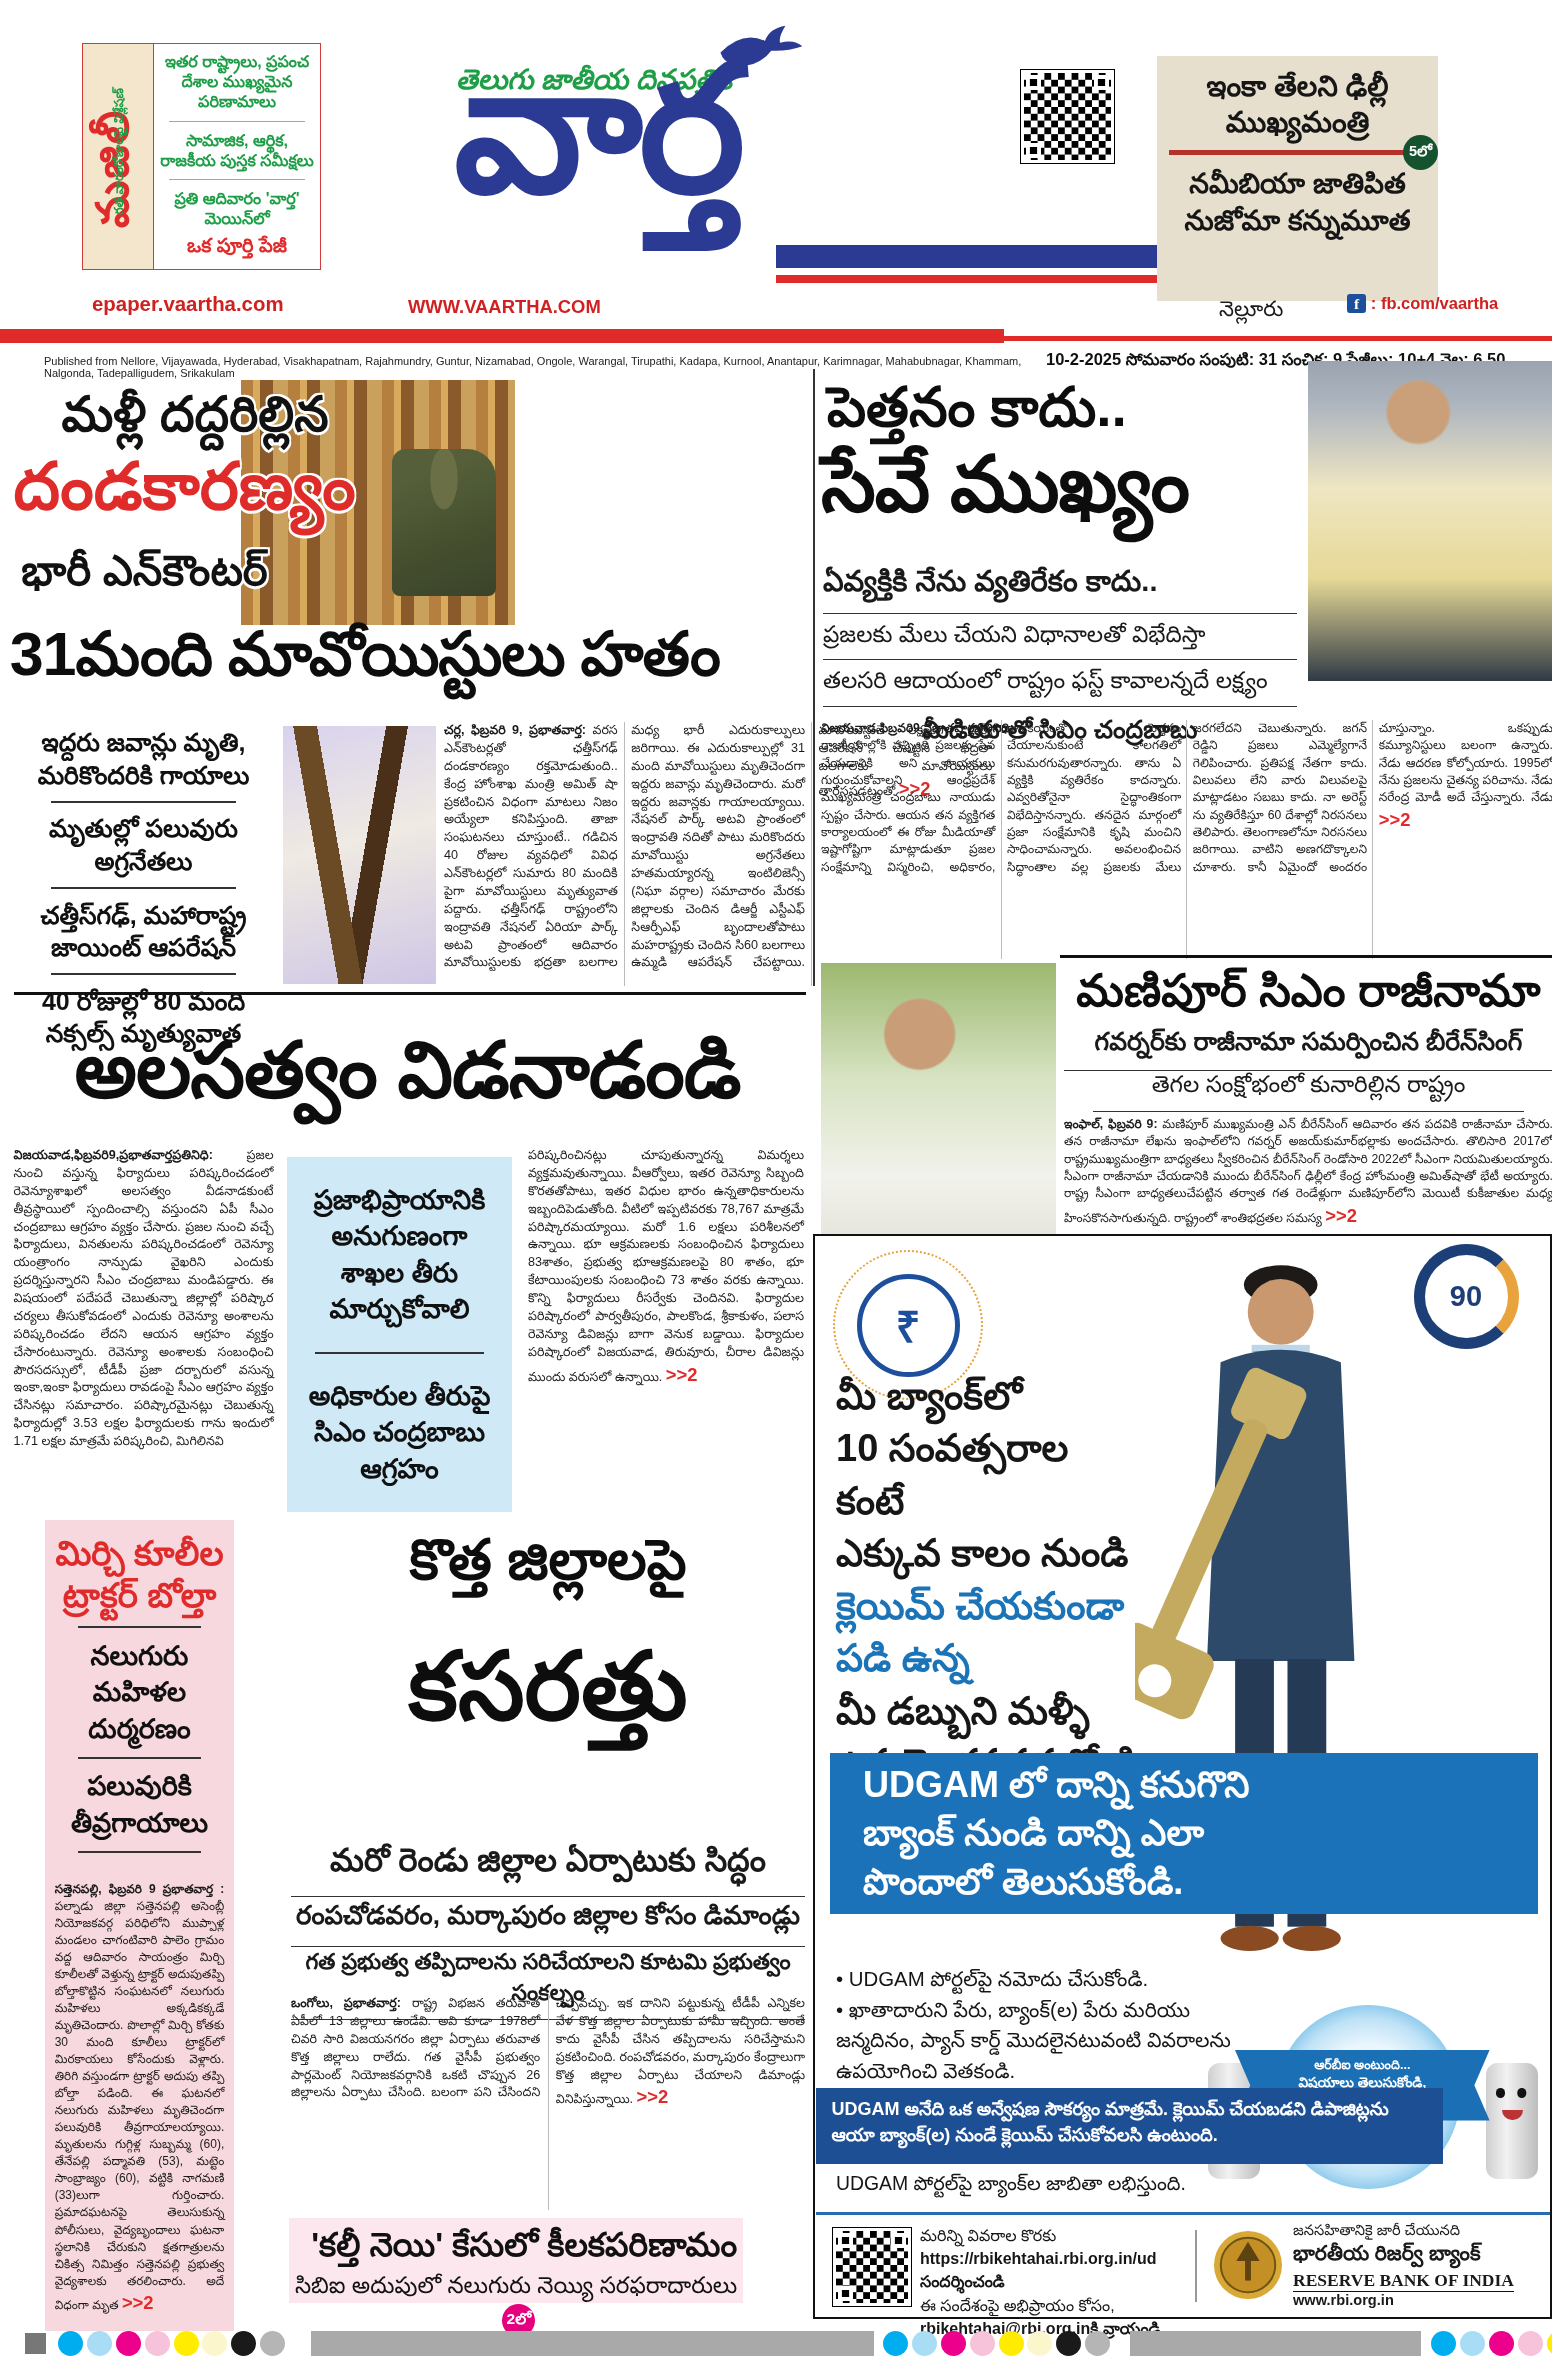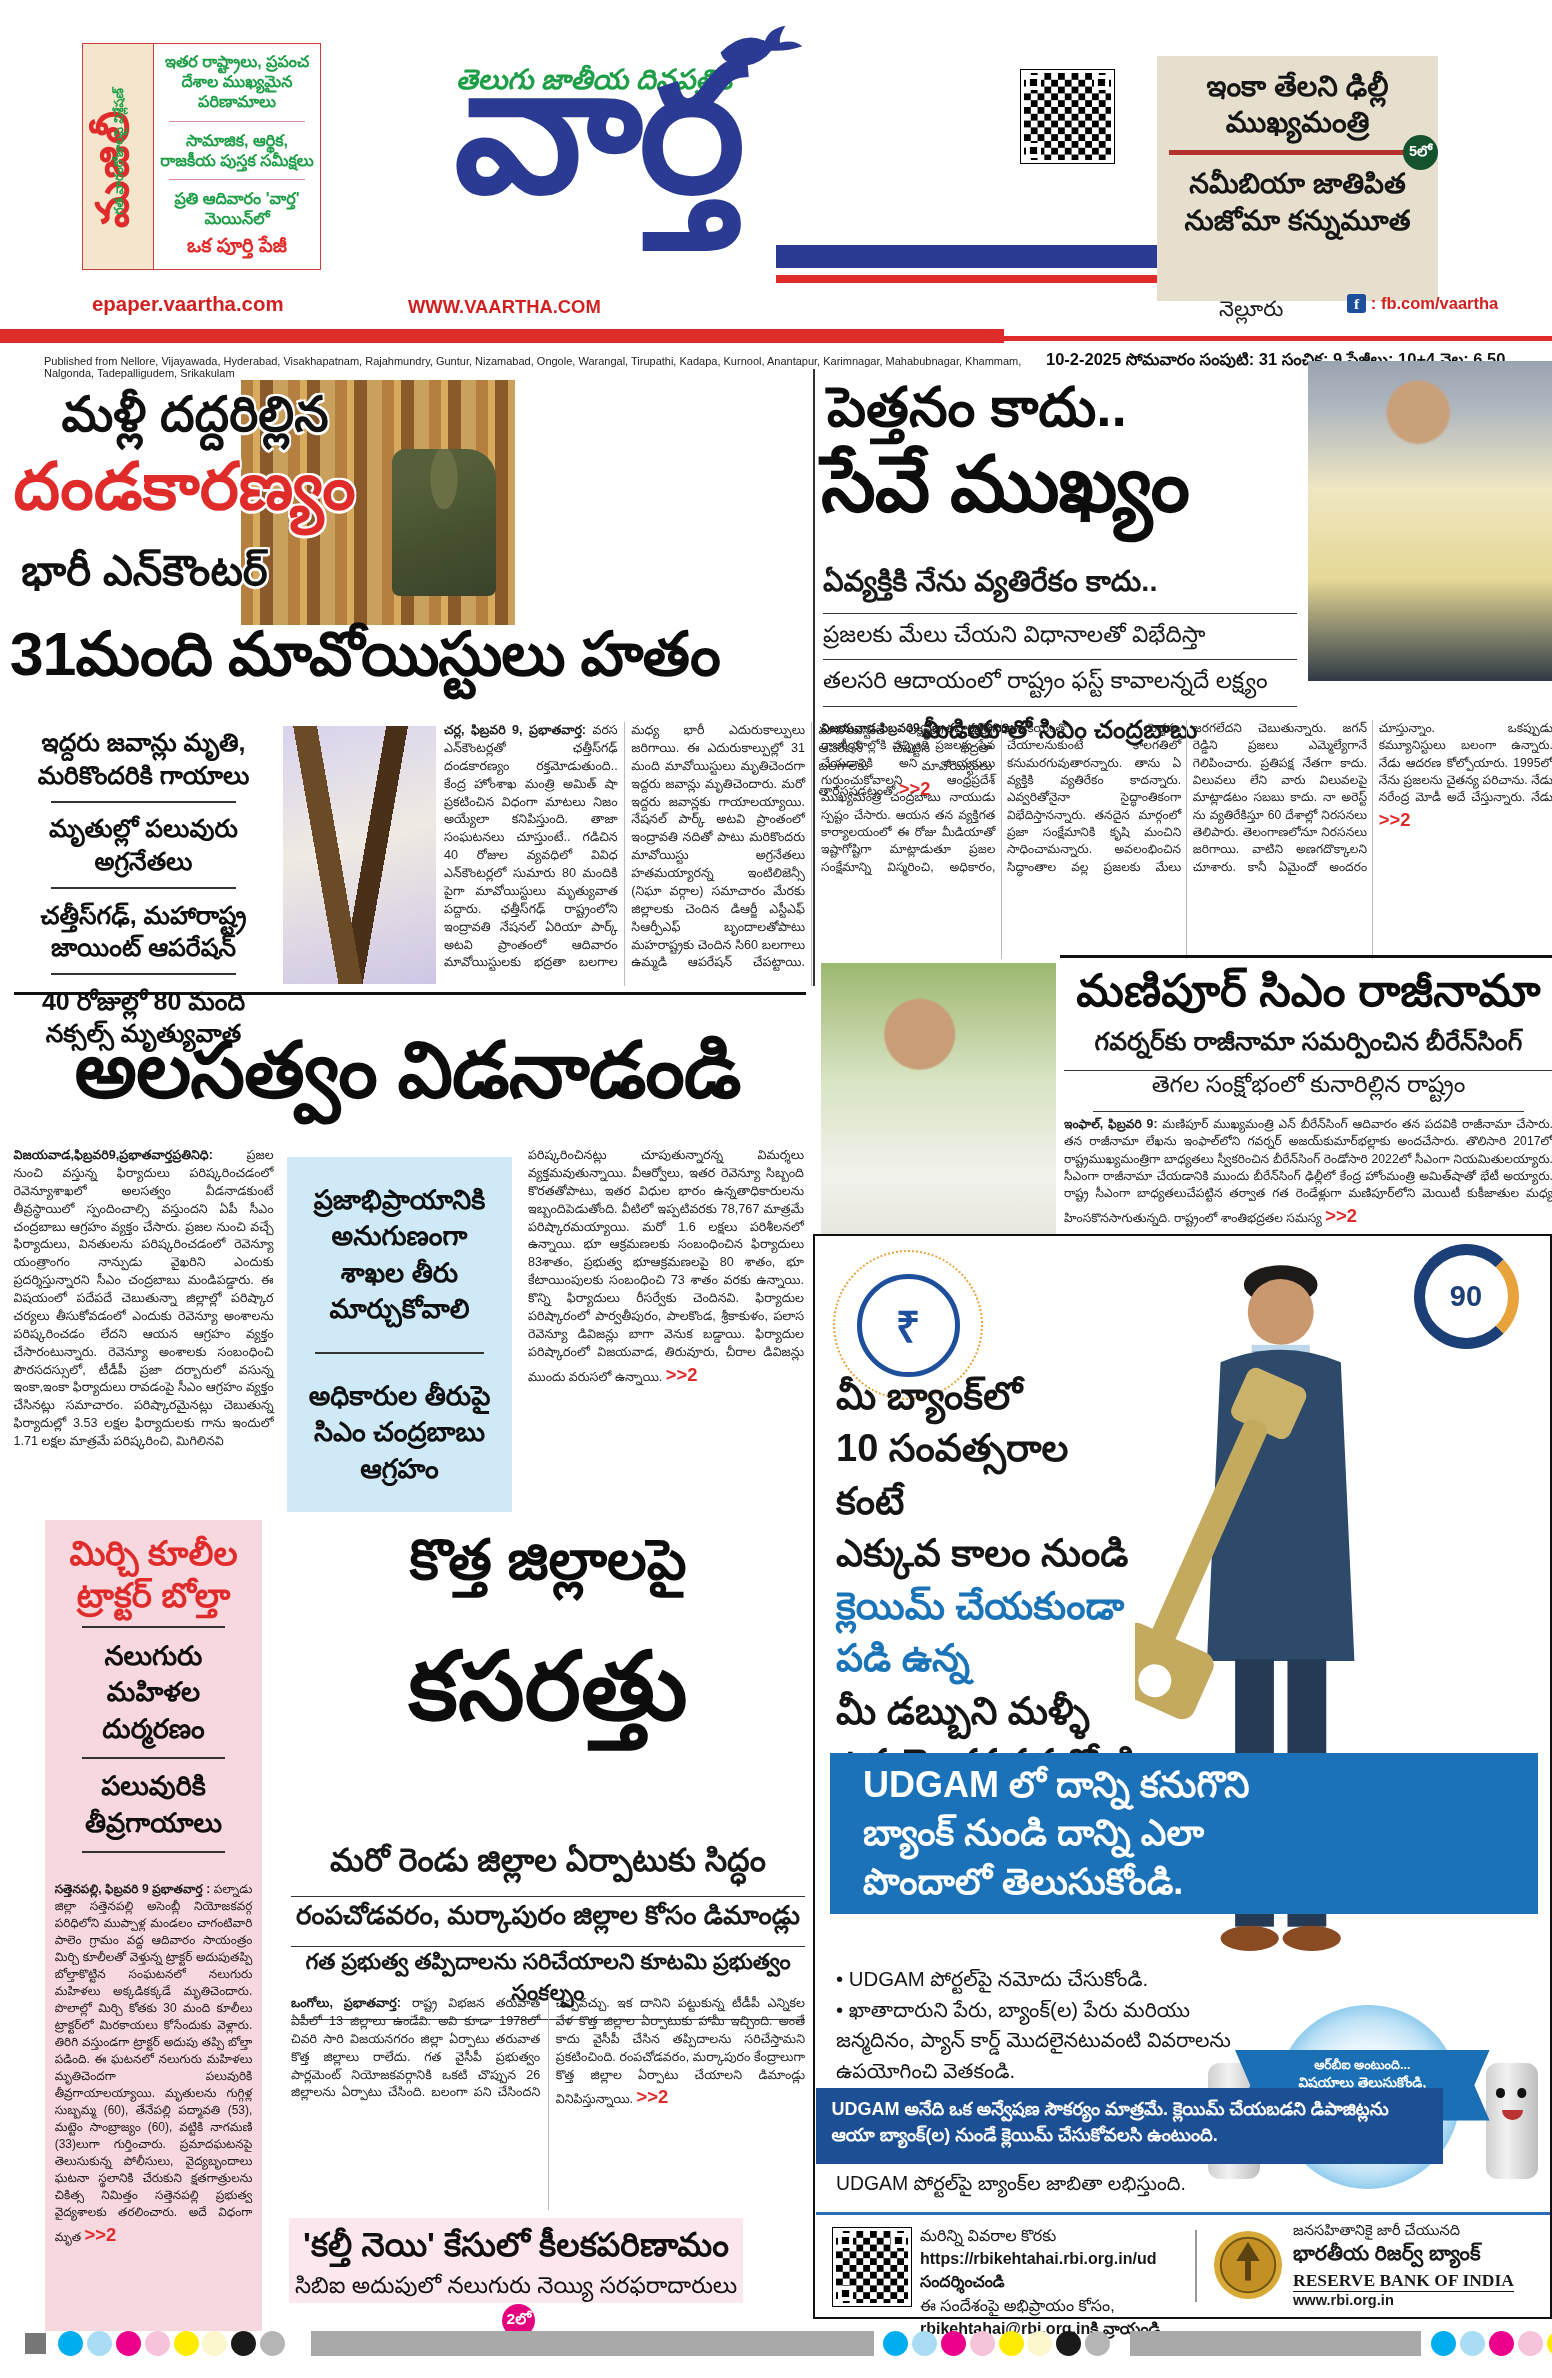--- a/index.html
+++ b/index.html
@@ -84,32 +84,32 @@
   .man-s1{left:1064px;top:1027px;width:489px;font-size:25px;font-weight:bold;text-align:center;border-bottom:1.9px solid #333;padding-bottom:7.8px;}
   .man-s2{left:1093px;top:1071px;width:431px;font-size:23px;text-align:center;border-bottom:1.9px solid #333;padding-bottom:7.8px;}
   .man-body{left:1064px;top:1116px;width:489px;height:120px;font-size:12.2px;}
   .ala-h{left:39px;top:1025px;width:737px;font-size:78px;font-weight:bold;text-align:center;color:#0d0d0d;letter-spacing:-1px;}
   .ala-left{left:13.6px;top:1147px;width:260px;height:371px;}
   .ala-right{left:528px;top:1147px;width:276px;height:371px;}
   .bluebox{left:287px;top:1157px;width:225px;height:355px;background:#cfe9f6;padding:17.5px 13.6px;box-sizing:border-box;
       display:flex;flex-direction:column;justify-content:space-around;}
   .bluebox .t{font-size:27px;font-weight:bold;text-align:center;line-height:1.35;color:#111;}
   .bluebox .line{height:1.9px;background:#333;width:85%;margin:9.7px auto;}
-  .pinkbox{left:45px;top:1520px;width:217px;height:811px;background:#f8d8df;padding:11.6px 9.7px;box-sizing:border-box;}
+  .pinkbox{left:45px;top:1520px;width:189px;height:811px;background:#f8d8df;padding:11.6px 9.7px;box-sizing:border-box;}
   .pink-h{font-size:34px;font-weight:bold;color:#e02b2b;text-align:center;line-height:1.25;}
   .pink-s{font-size:27px;font-weight:bold;color:#111;text-align:center;line-height:1.35;}
   .pink-body{font-size:12px;margin-top:28px;}
   .dis-l1{left:291px;top:1527px;width:514px;font-size:56px;font-weight:bold;text-align:center;color:#0d0d0d;}
   .dis-l2{left:291px;top:1632px;width:514px;font-size:95px;font-weight:bold;text-align:center;color:#0d0d0d;}
   .dis-s1{left:291px;top:1842px;width:514px;font-size:32px;font-weight:bold;text-align:center;border-bottom:1.9px solid #333;padding-bottom:9.7px;}
   .dis-s2{left:291px;top:1900px;width:514px;font-size:26px;font-weight:bold;text-align:center;border-bottom:1.9px solid #333;padding-bottom:8.7px;}
   .dis-s3{left:291px;top:1949px;width:514px;font-size:22px;font-weight:bold;text-align:center;border-bottom:1.9px solid #333;padding-bottom:7.8px;}
   .dis-body{left:291px;top:1995px;width:514px;height:215px;column-count:2;column-gap:15.5px;column-rule:1px solid #bbb;}
   .kalthi{left:289px;top:2218px;width:454px;height:85px;background:#fce7ee;padding:7.8px 5.8px;box-sizing:border-box;}
-  .kal-1{font-size:33px;font-weight:bold;text-align:center;color:#111;}
+  .kal-1{font-size:33px;font-weight:bold;text-align:right;color:#111;}
   .kal-2{font-size:23px;text-align:center;color:#111;margin-top:0;}
   .kal-badge{display:inline-flex;width:33px;height:33px;border-radius:50%;background:#e5007d;color:#fff;
       font-size:15.5px;font-weight:bold;align-items:center;justify-content:center;vertical-align:middle;margin-left:5.8px;}
   
   .adbox{left:813px;top:1234px;width:739px;height:1085px;border:2.9px solid #111;box-sizing:border-box;background:#fff;}
   .udgam-logo{left:833px;top:1250px;width:146px;height:146px;border-radius:50%;border:2.9px dotted #e8a33d;
       display:flex;align-items:center;justify-content:center;}
   .udgam-inner{width:93px;height:93px;border-radius:50%;border:5.8px solid #1d4f9c;display:flex;align-items:center;
       justify-content:center;font-size:43px;font-weight:bold;color:#1d4f9c;background:#fff;}
   .rbi90{left:1403px;top:1246px;width:126px;height:101px;display:flex;align-items:center;justify-content:center;}

